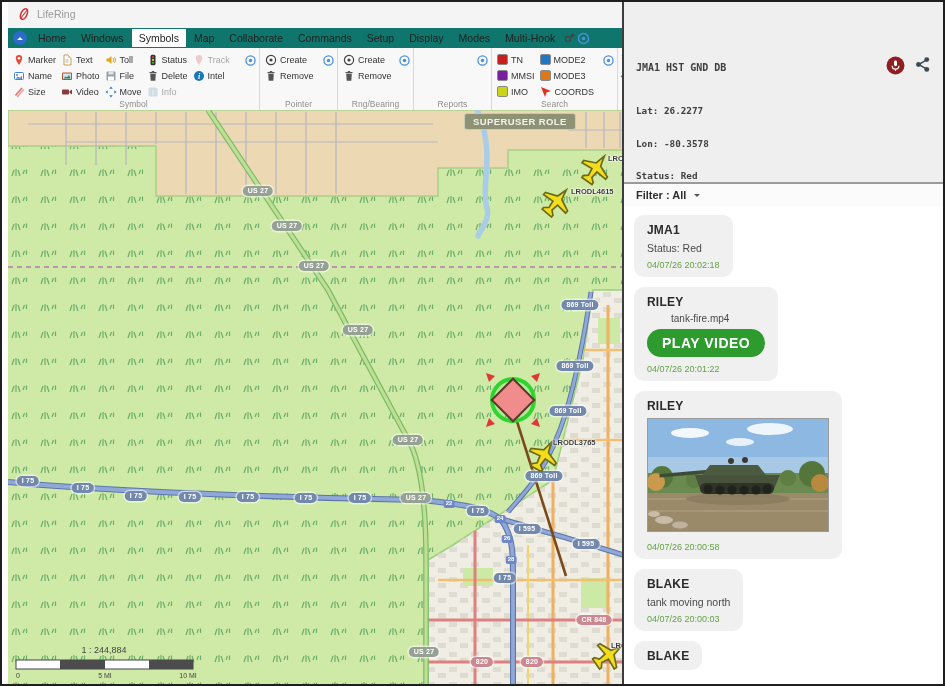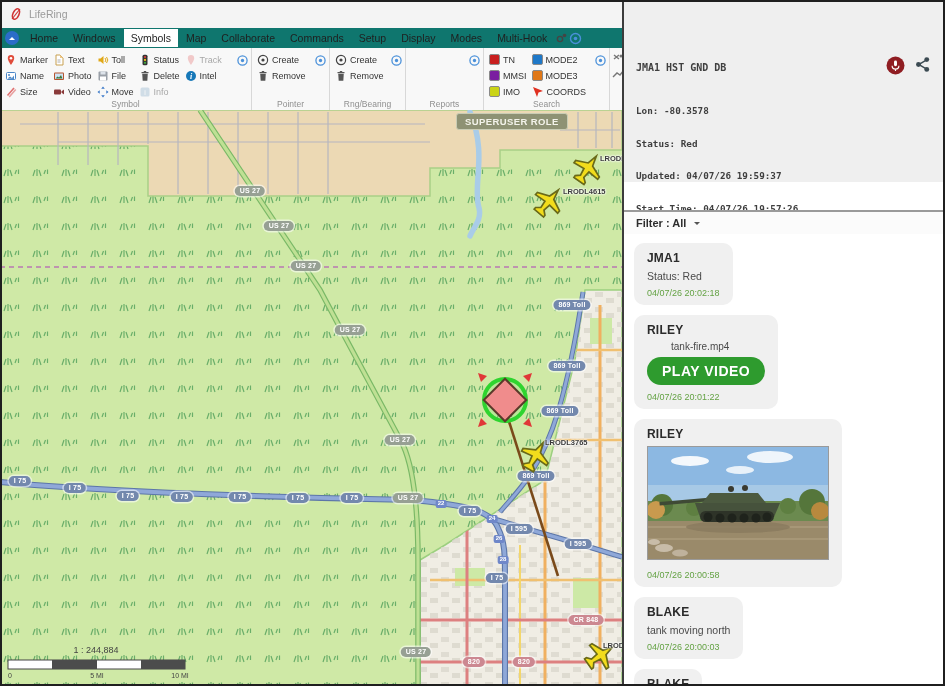--- a/index.html
+++ b/index.html
@@ -2,21 +2,21 @@
 <html><head>
 <meta charset="utf-8">
 <style>
   html,body{margin:0;padding:0;}
   body{width:945px;height:686px;position:relative;background:#fff;
        font-family:"Liberation Sans",sans-serif;overflow:hidden;
        -webkit-font-smoothing:antialiased;}
   .frame{position:absolute;inset:0;border:2px solid #1f1f1f;pointer-events:none;z-index:99;}
 
   
-  .lifering{position:absolute;left:0;top:0;width:622px;height:686px;background:#fff;}
+  .lifering{position:absolute;left:8px;top:0;width:622px;height:686px;background:#fff;}
   .titlebar{height:28px;background:#f4f4f4;display:flex;align-items:center;gap:6px;padding-left:9px;}
   .titlebar .wtitle{font-size:10.5px;color:#9a9a9a;}
   .tabbar{height:20px;background:#0f766e;display:flex;align-items:center;gap:1px;padding-left:5px;
           font-size:10.5px;color:#1f1f1f;}
   .tab{padding:3px 7px 3px 7px;cursor:default;white-space:nowrap;}
   .tab.active{background:#fff;}
   .appbtn{width:14px;height:14px;border-radius:50%;background:#2b6cc8;display:inline-flex;
           align-items:center;justify-content:center;margin-right:3px;}
   .appbtn:after{content:"";width:0;height:0;border:3px solid transparent;border-bottom-color:#fff;margin-top:-3px;}
 
@@ -62,21 +62,21 @@
   .glyph-close:before{content:"\2715";}
 
   .db-readout{background:#efefef;padding:10px 12px 6px 12px;height:164px;flex:0 0 auto;
               font-family:"DejaVu Sans Mono",monospace;color:#3f3f3f;}
   .db-headrow{display:flex;align-items:flex-start;margin-top:44px;}
   .db-header{font-size:10px;font-weight:bold;flex:1;padding-top:6px;}
   .db-lines{margin-top:9px;font-size:9.3px;font-weight:bold;line-height:10.9px;white-space:pre;}
   .db-guid{margin-top:9px;font-size:8.6px;font-weight:bold;}
 
   .db-filter{border-top:2px solid #9a9a9a;background:#fbfbfb;padding:5px 12px;display:flex;align-items:center;
-             gap:8px;font-size:11px;color:#2d2d2d;font-weight:bold;flex:0 0 auto;margin-top:28px;}
+             gap:8px;font-size:11px;color:#2d2d2d;font-weight:bold;flex:0 0 auto;}
   .caret{width:0;height:0;border:3.5px solid transparent;border-top-color:#555;margin-top:3px;}
 
   .db-cards{flex:1;overflow:hidden;background:#fff;padding:9px 0 0 10px;}
   .card{background:#f0f0f0;border-radius:10px;padding:8px 13px 7px 13px;margin-bottom:10px;width:fit-content;max-width:285px;}
   .card .ctitle{font-size:12px;font-weight:bold;color:#2b2b2b;letter-spacing:.2px;}
   .card .cbody{font-size:10.5px;color:#4a4a4a;margin-top:5px;}
   .card .cfile{font-size:10px;color:#4a4a4a;margin:4px 0 2px 14px;padding-left:10px;}
   .card .ctime{font-size:9px;color:#64a244;margin-top:6px;}
   .playbtn{display:inline-block;background:#2e9b2e;color:#fff;font-weight:bold;font-size:14px;
            letter-spacing:.5px;padding:6px 15px;border-radius:17px;margin:3px 0 1px 0;cursor:pointer;}
@@ -548,20 +548,21 @@
       </svg>
       <svg width="17" height="17" viewBox="0 0 16 16">
         <line x1="11.5" y1="3.8" x2="4.8" y2="7.8" stroke="#3b4a52" stroke-width="1.4"></line>
         <line x1="4.8" y1="8.2" x2="11.5" y2="12.2" stroke="#3b4a52" stroke-width="1.4"></line>
         <circle cx="12" cy="3.4" r="2.3" fill="#3b4a52"></circle>
         <circle cx="4.2" cy="8" r="2.3" fill="#3b4a52"></circle>
         <circle cx="12" cy="12.6" r="2.3" fill="#3b4a52"></circle>
       </svg>
     </div>
     <div class="db-lines">
+      <div>Lat: 26.2277</div>
       <div>Lon: -80.3578</div>
       <div>Status: Red</div>
       <div>Updated: 04/07/26 19:59:37</div>
       <div>Start Time: 04/07/26 19:57:26</div>
       <div>End Time: 04/08/26 19:57:21</div>
       <div>Range:  34 MI Bearing:215</div>
     </div>
     <div class="db-guid">GUID:6BA1189F1364450614C0586013063887</div>
   </div>
 

